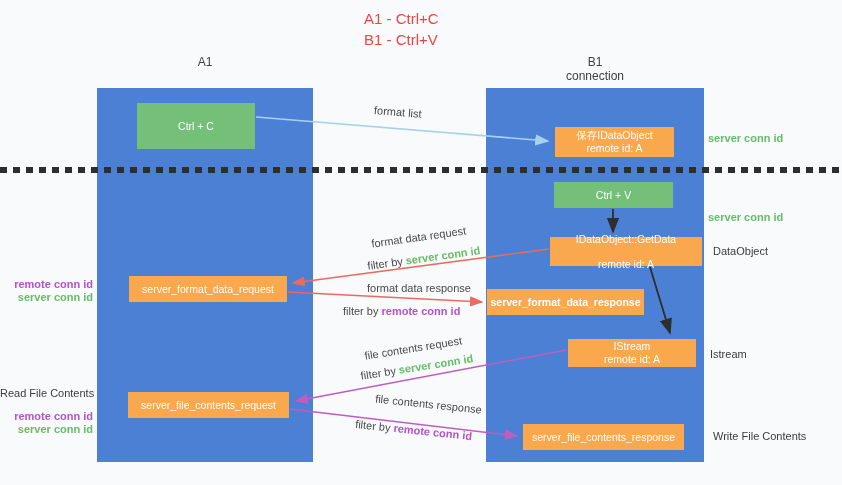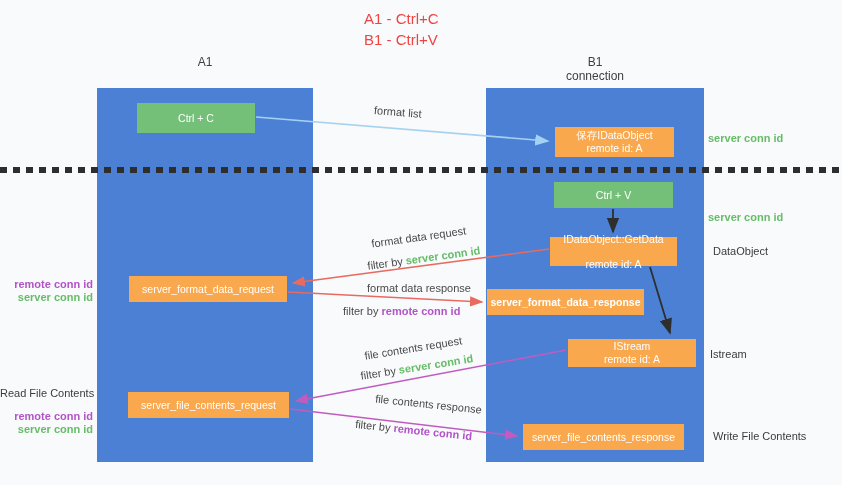--- a/index.html
+++ b/index.html
@@ -64,31 +64,31 @@
     <line x1="613" y1="209" x2="613" y2="232" stroke="#2e2e2e" stroke-width="1.8" marker-end="url(#m-black)"></line>
     <line x1="549" y1="249" x2="293" y2="283" stroke="#e96a5f" stroke-width="1.5" marker-end="url(#m-red)"></line>
     <line x1="288" y1="292" x2="482" y2="302" stroke="#e96a5f" stroke-width="1.5" marker-end="url(#m-red)"></line>
     <line x1="650" y1="267" x2="670" y2="333" stroke="#2e2e2e" stroke-width="1.8" marker-end="url(#m-black)"></line>
     <line x1="566" y1="350" x2="296" y2="401" stroke="#c05cc0" stroke-width="1.5" marker-end="url(#m-mag)"></line>
     <line x1="290" y1="409" x2="517" y2="436" stroke="#c05cc0" stroke-width="1.5" marker-end="url(#m-mag)"></line>
   </svg>
 
   <div class="dotted"></div>
 
-  <div class="box green" style="left:137px;top:103px;width:118px;height:30px;">
+  <div class="box green" style="left:137px;top:103px;width:118px;height:46px;">
     <div>Ctrl + C</div>
   </div>
   <div class="box orange" style="left:555px;top:127px;width:119px;height:30px;">
     <div>保存IDataObject</div>
     <div>remote id: A</div>
   </div>
   <div class="box green" style="left:554px;top:182px;width:119px;height:26px;">
     <div>Ctrl + V</div>
   </div>
-  <div class="box orange" style="left:550px;top:237px;width:127px;height:29px;gap:12px;">
+  <div class="box orange" style="left:550px;top:237px;width:152px;height:29px;gap:12px;">
     <div>IDataObject::GetData</div>
     <div>remote id: A</div>
   </div>
   <div class="box orange" style="left:129px;top:276px;width:158px;height:26px;">
     <div>server_format_data_request</div>
   </div>
   <div class="box orange" style="left:487px;top:289px;width:157px;height:26px;font-weight:bold;">
     <div>server_format_data_response</div>
   </div>
   <div class="box orange" style="left:568px;top:339px;width:128px;height:28px;">

